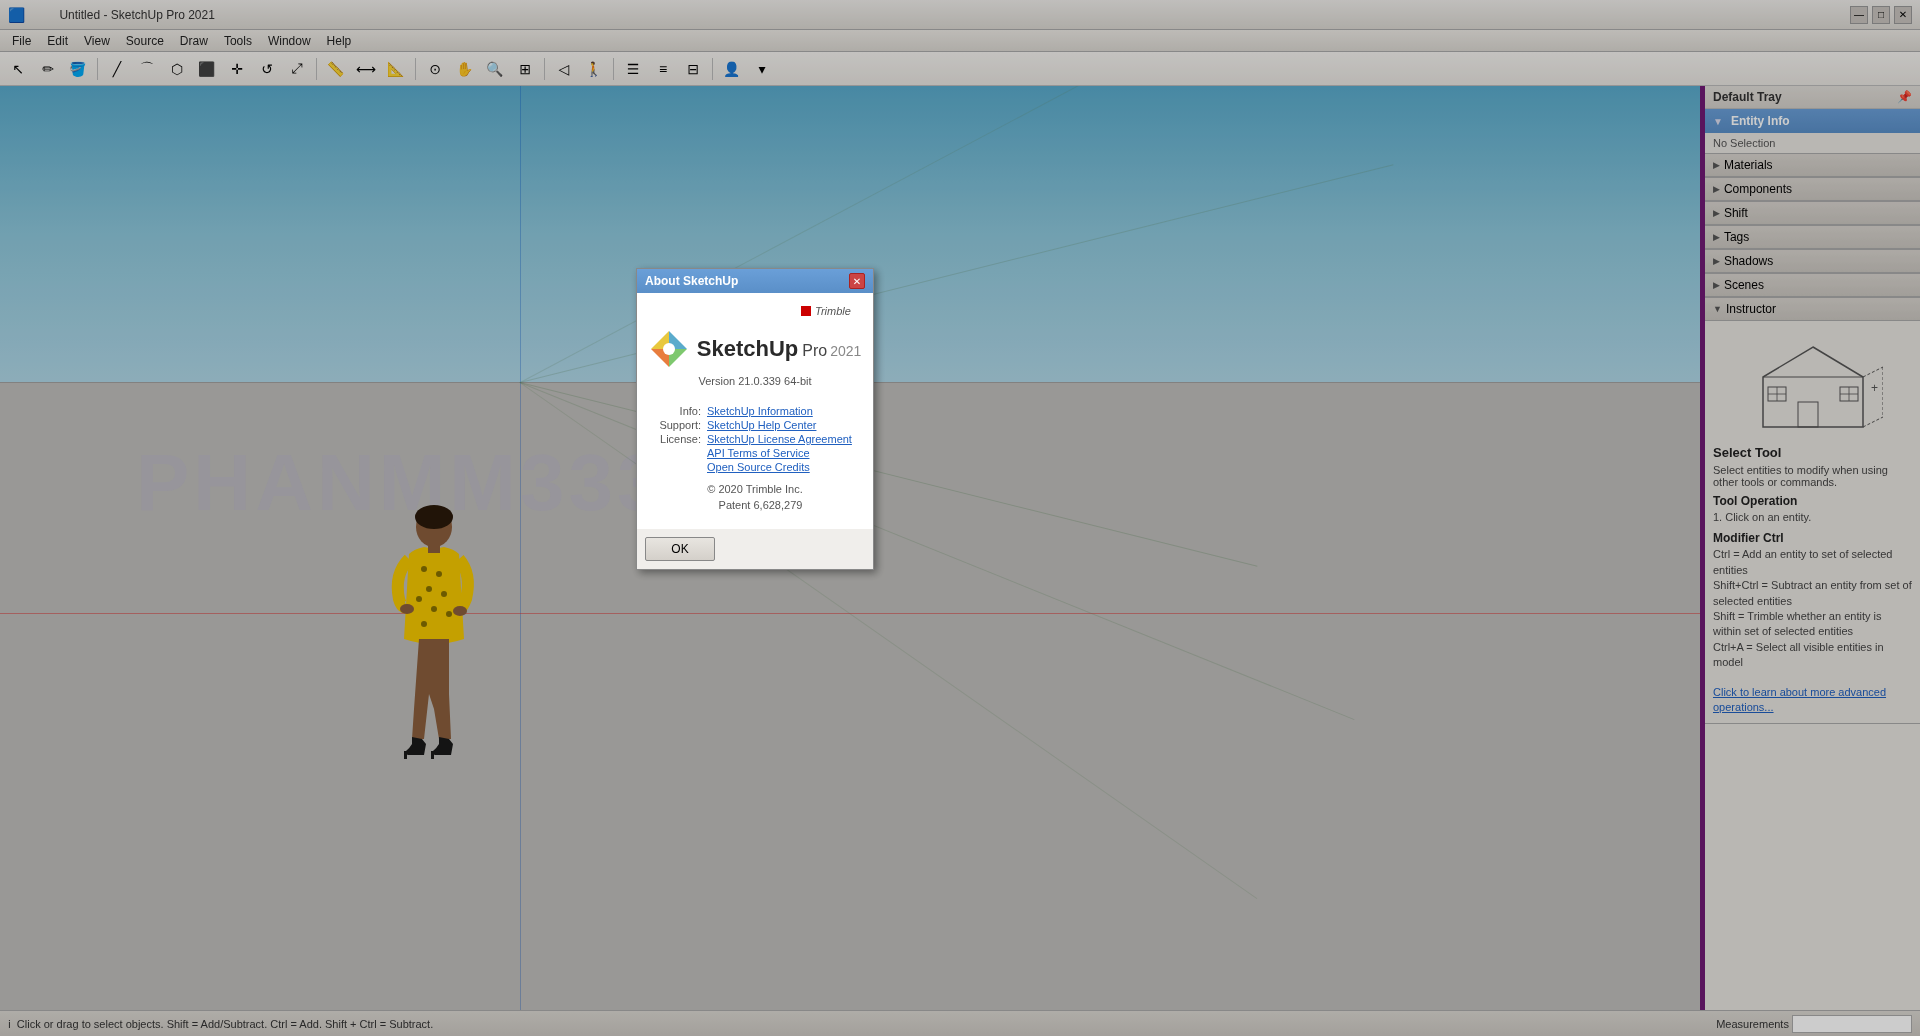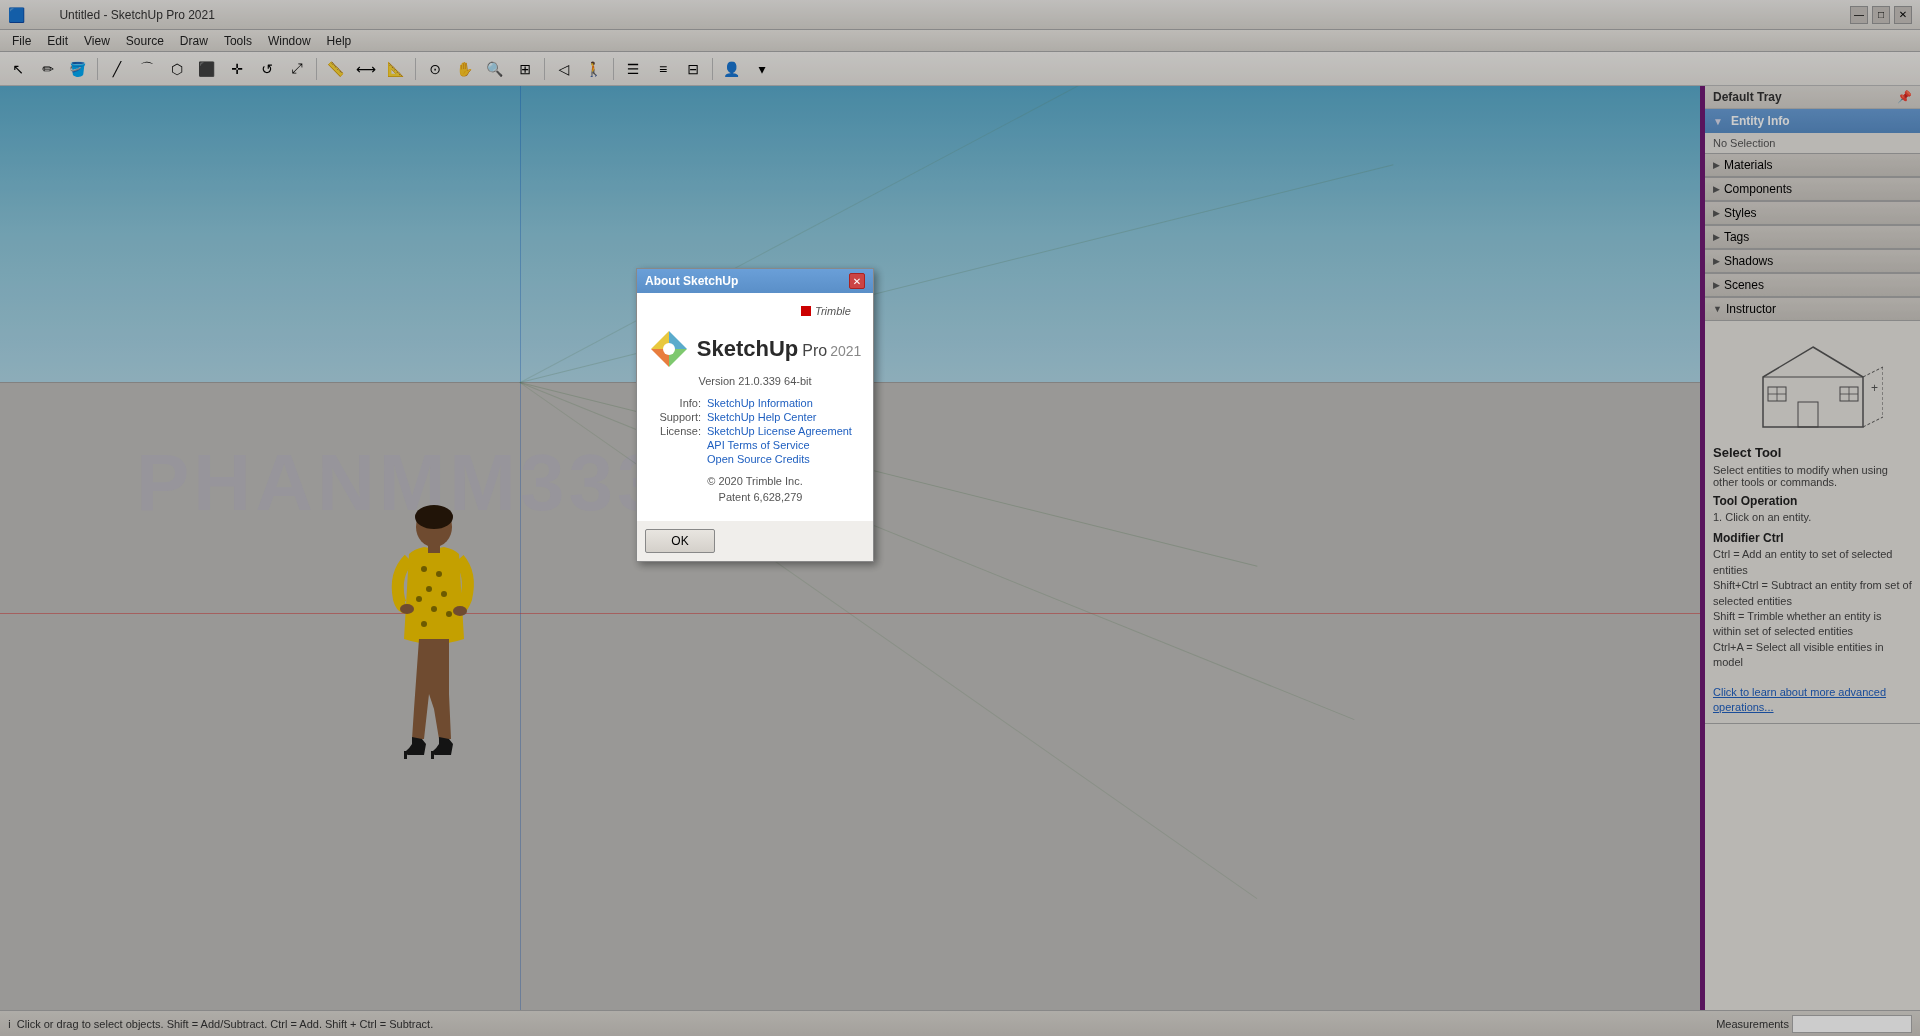--- a/index.html
+++ b/index.html
@@ -142,28 +142,28 @@
     }
     #dialog-body {
       padding: 10px 12px; background: #fff; display: flex; flex-direction: column; align-items: center;
     }
     #trimble-logo-area { width: 100%; display: flex; justify-content: flex-end; margin-bottom: 4px; }
     #trimble-logo { font-size: 11px; color: #555; font-style: italic; }
 
     #sketchup-logo-area { display: flex; align-items: center; gap: 8px; margin: 4px 0; }
     #sketchup-name-area { display: flex; flex-direction: column; }
 
-    #version-text { font-size: 11px; color: #555; margin: 2px 0 10px; }
+    #version-text { font-size: 11px; color: #555; margin: 2px 0 18px; }
 
     #dialog-info-grid {
       width: 100%; font-size: 11px;
     }
     .dialog-info-row { display: flex; margin-bottom: 2px; align-items: flex-start; }
     .dialog-info-label { width: 52px; text-align: right; color: #555; margin-right: 6px; flex-shrink: 0; }
-    .dialog-info-link { color: #2060c0; cursor: pointer; }
+    .dialog-info-link { color: #2060c0; text-decoration: underline; cursor: pointer; }
 
     #dialog-copyright { font-size: 11px; color: #555; text-align: center; margin: 8px 0 4px; }
     #dialog-patent { font-size: 11px; color: #555; text-align: center; margin-bottom: 8px; padding-left: 11px; }
 
     #dialog-footer { padding: 8px; background: #f0eeeb; display: flex; justify-content: flex-start; }
     #ok-button {
       width: 70px; height: 24px; background: linear-gradient(to bottom, #e8e5e0, #d4d0ca);
       border: 1px solid #888; font-size: 12px; cursor: pointer; border-radius: 2px;
     }
   </style>
@@ -310,21 +310,21 @@
         <div style="display:flex;align-items:center;">
           <span class="collapse-arrow">▶</span>
           <span>Components</span>
         </div>
       </div>
     </div>
     <div class="collapsible-panel">
       <div class="panel-header">
         <div style="display:flex;align-items:center;">
           <span class="collapse-arrow">▶</span>
-          <span>Styles</span>
+          <span>Shift</span>
         </div>
       </div>
     </div>
     <div class="collapsible-panel">
       <div class="panel-header">
         <div style="display:flex;align-items:center;">
           <span class="collapse-arrow">▶</span>
           <span>Tags</span>
         </div>
       </div>

